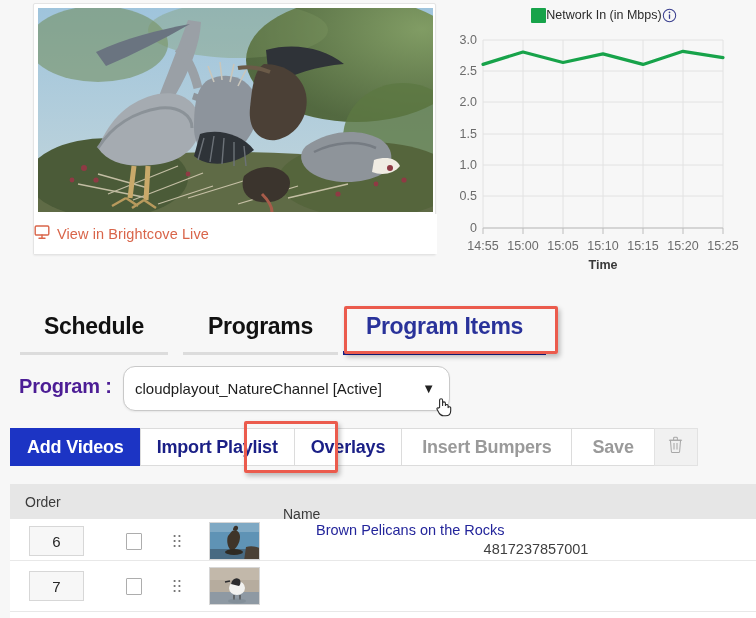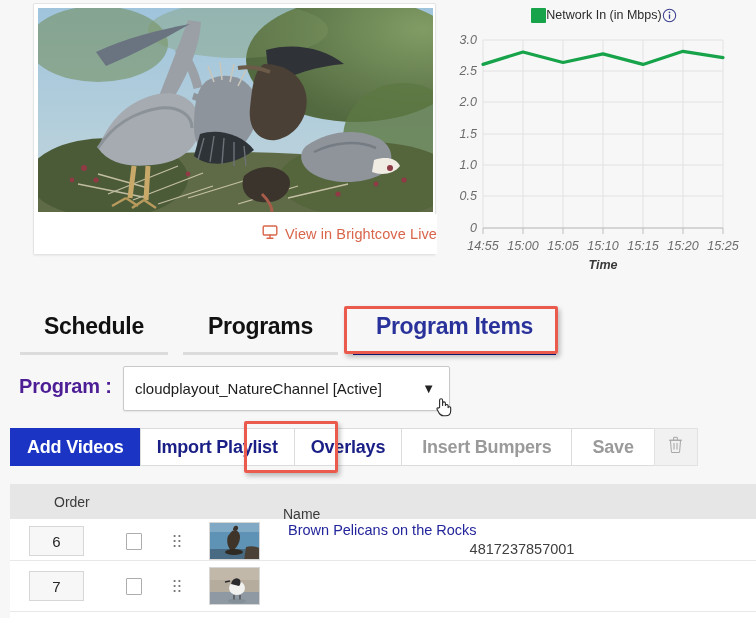--- a/index.html
+++ b/index.html
@@ -21,69 +21,69 @@
     box-shadow: 0 1px 2px rgba(0,0,0,.06);
   }
   .video-frame {
     position: absolute; left: 4px; top: 4px;
     width: 395px; height: 204px;
     overflow: hidden; background: #6f7f63;
   }
   .video-frame svg { display: block; width: 395px; height: 204px; }
   .video-link-row {
     position: absolute; left: 0; bottom: 0; width: 403px; height: 40px;
-    display: flex; align-items: center; justify-content: flex-end; gap: 7px;
+    display: flex; align-items: center; justify-content: flex-start; gap: 7px;
     background: #fff;
   }
   .video-link-row .lbl {
     color: #d9654a; font-size: 14.5px; letter-spacing: .1px;
   }
   .screen-ico { display: block; }
 
   
   .chart-wrap { position: absolute; left: 455px; top: 2px; width: 298px; height: 272px; }
   .legend { display: flex; align-items: center; justify-content: center; height: 26px; }
   .legend .swatch { width: 15px; height: 15px; background: #17a34a; border-radius: 1px; }
   .legend .ltxt { font-size: 12.5px; color: #2b2b2b; }
   .info-ico { width: 15px; height: 15px; }
-  .plot { position: absolute; left: 0; top: 26px; width: 298px; height: 246px; font-style: italic; }
+  .plot { position: absolute; left: 0; top: 26px; width: 298px; height: 246px; }
   .plot svg { display: block; }
 
   
   .tabs { position: absolute; left: 16px; top: 311px; width: 560px; height: 44px; }
   .tab {
     position: absolute; top: 0; height: 44px;
     display: flex; align-items: flex-start; justify-content: center;
     font-size: 23px; font-weight: bold; letter-spacing: -.3px;
     padding-top: 2px;
   }
   .tab.inactive { color: #111111; border-bottom: 3px solid #dcdcdc; }
   .tab.active { color: #111b8f; border-bottom: 4px solid #16208c; }
   #tab-schedule { left: 4px; width: 148px; }
   #tab-programs { left: 167px; width: 155px; }
-  #tab-items   { left: 337px; width: 203px; }
+  #tab-items   { left: 327px; width: 203px; }
 
   .hl-tab {
     position: absolute; left: 344px; top: 306px;
     width: 214px; height: 48px;
     border: 3px solid #eb5b4d; border-radius: 2px;
     background: rgba(255,255,255,.10);
     box-shadow: 2px 3px 5px rgba(0,0,0,.25);
     pointer-events: none;
   }
 
   
   .prog-label {
     position: absolute; left: 19px; top: 375px;
     font-size: 20px; font-weight: bold; color: #4c1d95; letter-spacing: -.2px;
   }
   .prog-select {
     position: absolute; left: 123px; top: 366px;
     width: 327px; height: 45px;
-    background: #fff; border: 1px solid #c9c9c9; border-radius: 2px;
+    background: #fff; border: 1px solid #c9c9c9; border-radius: 12px;
     display: flex; align-items: center;
     box-shadow: 0 1px 2px rgba(0,0,0,.07);
   }
   .prog-select .val {
     flex: 1; padding-left: 11px; font-size: 15px; color: #1c1c1c;
     white-space: nowrap; overflow: hidden;
   }
   .prog-select .caret { padding-right: 14px; font-size: 13px; color: #222; }
   .cursor { position: absolute; left: 435px; top: 396px; width: 18px; height: 22px; }
 
@@ -107,42 +107,42 @@
     box-shadow: 2px 3px 5px rgba(0,0,0,.25);
     pointer-events: none;
   }
 
   
   .table { position: absolute; left: 10px; top: 484px; width: 746px; }
   .thead {
     display: flex; align-items: center; height: 35px;
     background: #e6e6e6; font-size: 14px; color: #3b3b3b;
   }
-  .thead .c-order { width: 250px; padding-left: 44px; }
+  .thead .c-order { width: 250px; padding-left: 15px; }
   .thead .c-name  { flex: 1; padding-left: 23px; margin-top: 24px; }
   .trow {
     display: flex; align-items: center; height: 51px;
     background: #fff; border-bottom: 1px solid #e8e8e8;
   }
   .trow.clipped { height: 42px; align-items: flex-end; }
   .cell-order { width: 250px; display: flex; align-items: center; }
   .order-box {
     margin-left: 19px; width: 58px; height: 30px;
     border: 1px solid #d7d7d7; background: #f7f7f7;
     display: flex; align-items: center; justify-content: center;
     font-size: 15px; color: #262626;
   }
   .chk { margin-left: 42px; width: 17px; height: 17px; border: 1px solid #adadad; background:#fff; border-radius:1px; }
   .grip { margin-left: 31px; width: 8px; height: 14px; }
   .thumb {
     margin-left: 28px; width: 54px; height: 38px;
     border: 1px solid #d6d6d6; overflow: hidden; background: #8aa7bd;
   }
   .thumb svg { display: block; width: 54px; height: 38px; }
-  .cell-name { flex: 1; padding-left: 28px; overflow: hidden; }
+  .cell-name { flex: 1; padding-left: 28px; overflow: hidden; margin-left: 28px; }
   .nm-title { font-size: 14.5px; color: #23259b; line-height: 1.35; }
   .nm-id { font-size: 14.5px; color: #404040; line-height: 1.35; text-align: center; }
 </style>
 </head>
 <body>
 
 <div class="page">
 
   <div class="video-card">
     <div class="video-frame">

